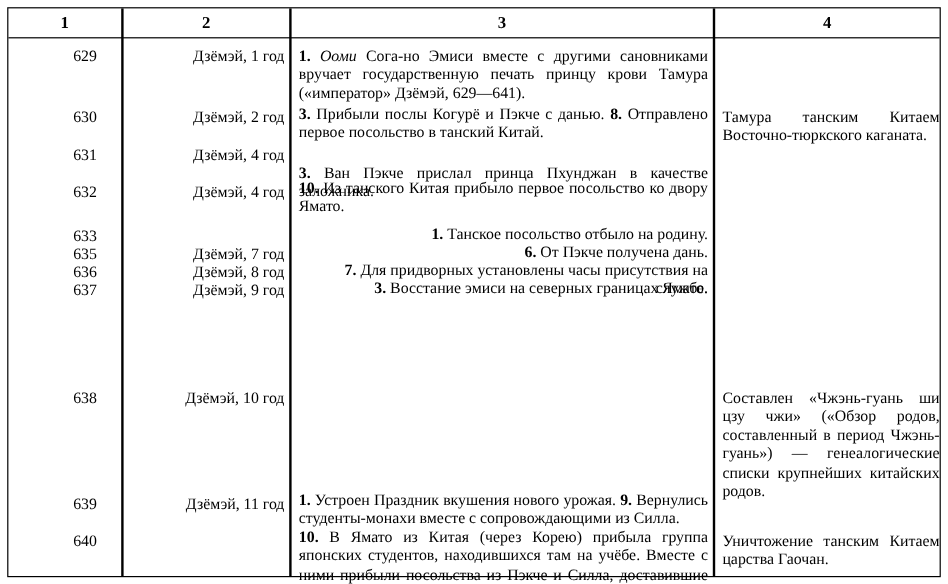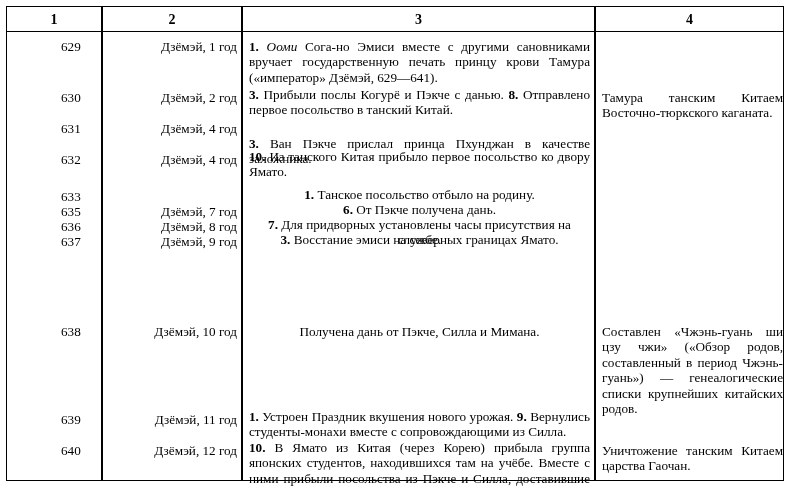--- a/index.html
+++ b/index.html
@@ -101,21 +101,21 @@
     text-align: justify;
     text-justify: inter-word;
     hyphens: manual;
   }
   .col-note {
     left: 595px;
     width: 181px;
     text-align: justify;
     text-justify: inter-word;
   }
-  .col-event.noj, .col-note.noj { text-align: center; }
+  .col-event.noj, .col-note.noj { text-align: right; }
 
   .num {
     font-weight: bold;
   }
   .ital {
     font-style: italic;
   }
 </style>
 </head>
 <body>
@@ -162,27 +162,25 @@
       <div class="cell col-year" style="top:187px">636</div>
       <div class="cell col-reign" style="top:187px">Дзёмэй, 8 год</div>
       <div class="cell col-event noj" style="top:185px"><span class="num">7.</span><span> Для придворных установлены часы присутствия на службе.</span></div>
 
       <div class="cell col-year" style="top:202px">637</div>
       <div class="cell col-reign" style="top:202px">Дзёмэй, 9 год</div>
       <div class="cell col-event noj" style="top:200px"><span class="num">3.</span><span> Восстание эмиси на северных границах Ямато.</span></div>
 
       <div class="cell col-year" style="top:292px">638</div>
       <div class="cell col-reign" style="top:292px">Дзёмэй, 10 год</div>
-      <div class="cell col-event noj" style="top:292px"><span>Получена дань от Пэкче, Силла и Мимана.</span></div>
       <div class="cell col-note" style="top:292px">Составлен «Чжэнь-гуань ши цзу чжи» («Обзор родов, составленный в период Чжэнь-гуань») — генеалогические списки крупнейших китайских родов.</div>
 
       <div class="cell col-year" style="top:380px">639</div>
       <div class="cell col-reign" style="top:380px">Дзёмэй, 11 год</div>
       <div class="cell col-event" style="top:377px"><span class="num">1.</span><span> Устроен Праздник вкушения нового урожая. </span><span class="num">9.</span><span> Вернулись студенты-монахи вместе с сопровождающими из Силла.</span></div>
 
       <div class="cell col-year" style="top:411px">640</div>
-      <div class="cell col-reign" style="top:411px">Дзёмэй, 12 год</div>
       <div class="cell col-event" style="top:408px"><span class="num">10.</span><span> В Ямато из Китая (через Корею) прибыла группа японских студентов, находившихся там на учёбе. Вместе с ними прибыли посольства из Пэкче и Силла, доставившие дань.</span></div>
       <div class="cell col-note" style="top:411px">Уничтожение танским Китаем царства Гаочан.</div>
 
     </div>
   </div>
 </div>
 
 </body></html>

